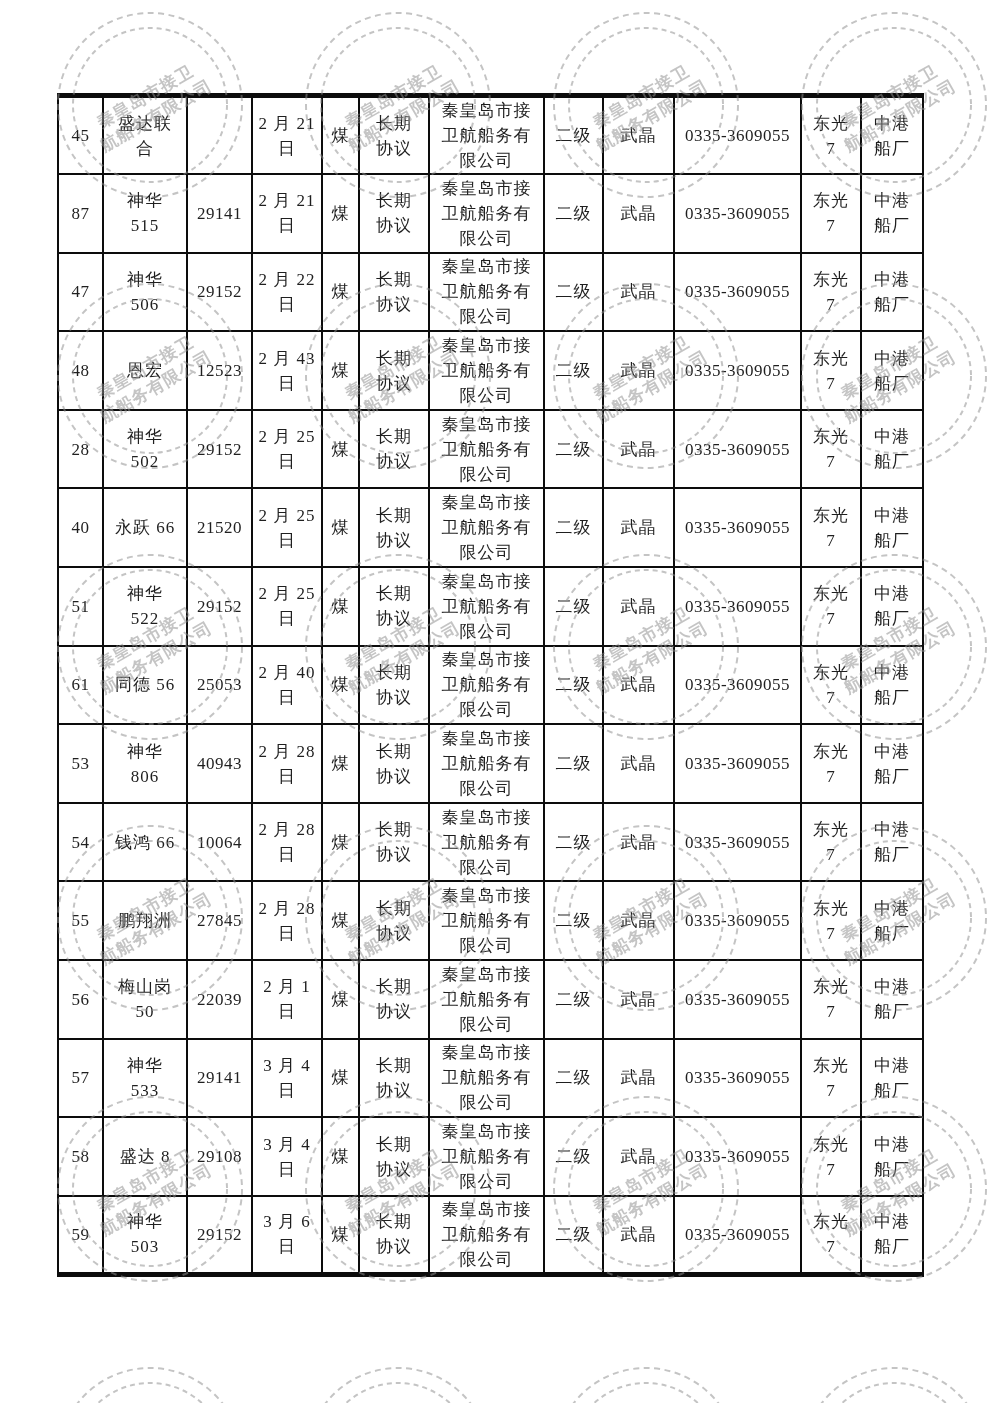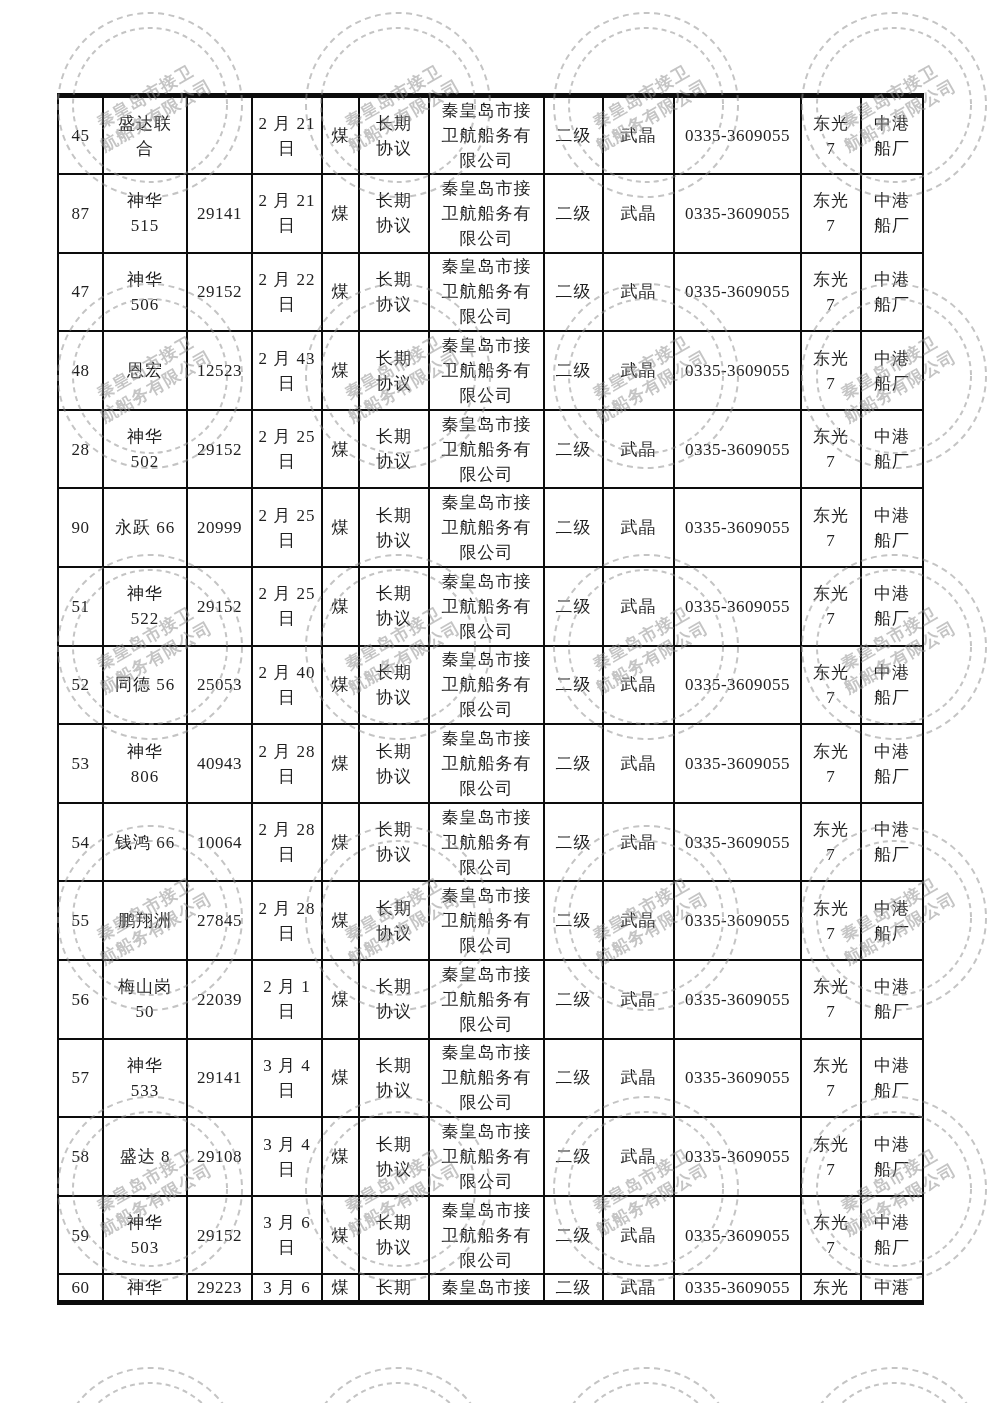--- a/index.html
+++ b/index.html
@@ -146,23 +146,23 @@
 限公司</td>
           <td>二级</td>
           <td>武晶</td>
           <td class="num">0335-3609055</td>
           <td>东光
 7</td>
           <td>中港
 船厂</td>
         </tr>
         <tr class="row">
-          <td class="num">90</td>
+          <td class="num">40</td>
           <td>永跃 66</td>
-          <td class="num">20999</td>
+          <td class="num">21520</td>
           <td>2 月 25
 日</td>
           <td>煤</td>
           <td>长期
 协议</td>
           <td>秦皇岛市接
 卫航船务有
 限公司</td>
           <td>二级</td>
           <td>武晶</td>
@@ -187,21 +187,21 @@
 限公司</td>
           <td>二级</td>
           <td>武晶</td>
           <td class="num">0335-3609055</td>
           <td>东光
 7</td>
           <td>中港
 船厂</td>
         </tr>
         <tr class="row">
-          <td class="num">52</td>
+          <td class="num">61</td>
           <td>同德 56</td>
           <td class="num">25053</td>
           <td>2 月 40
 日</td>
           <td>煤</td>
           <td>长期
 协议</td>
           <td>秦皇岛市接
 卫航船务有
 限公司</td>
@@ -350,34 +350,20 @@
 卫航船务有
 限公司</td>
           <td>二级</td>
           <td>武晶</td>
           <td class="num">0335-3609055</td>
           <td>东光
 7</td>
           <td>中港
 船厂</td>
         </tr>
-        <tr class="row clipped">
-          <td class="num">60</td>
-          <td>神华</td>
-          <td class="num">29223</td>
-          <td>3 月 6</td>
-          <td>煤</td>
-          <td>长期</td>
-          <td>秦皇岛市接</td>
-          <td>二级</td>
-          <td>武晶</td>
-          <td class="num">0335-3609055</td>
-          <td>东光</td>
-          <td>中港</td>
-        </tr>
       </tbody>
   </table>
 
   <div id="watermarks">
       <div class="stamp" style="left: 50px; top: 5px;">
         <svg width="200" height="200" viewBox="0 0 200 200">
           <g fill="none" stroke="#8f8f8f" stroke-width="2">
             <circle cx="100" cy="100" r="92" stroke-dasharray="6 4.5"></circle>
             <circle cx="100" cy="100" r="77" stroke-dasharray="5 4"></circle>
           </g>

